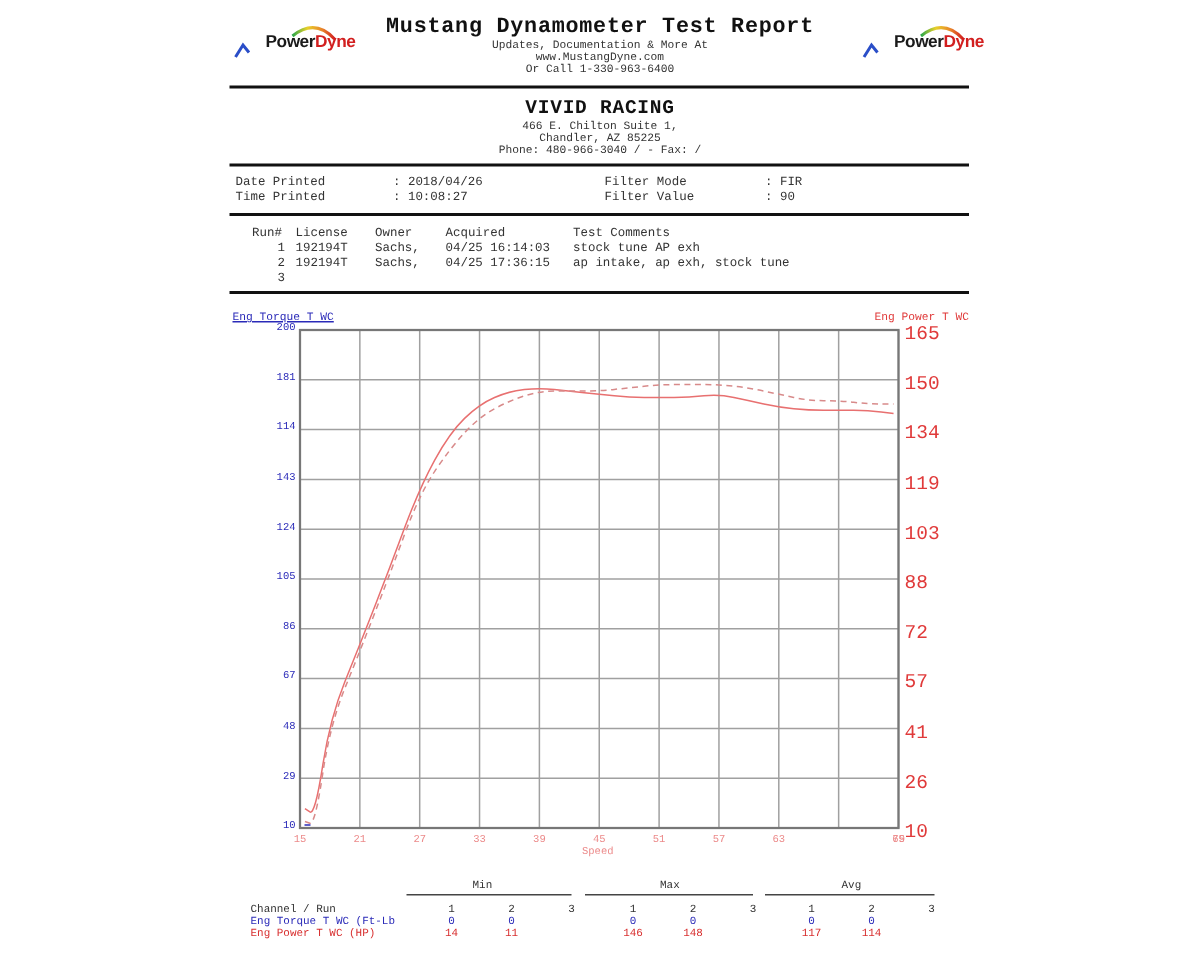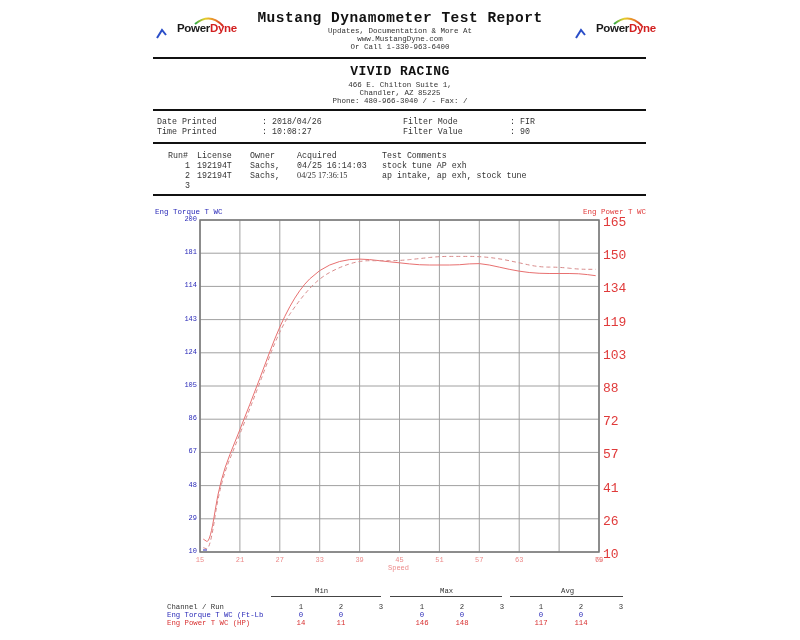--- a/index.html
+++ b/index.html
@@ -100,31 +100,31 @@
     <span class="abs info" style="left:185px; top:161px;">1</span>
     <span class="abs info" style="left:197px; top:161px;">192194T</span>
     <span class="abs info" style="left:250px; top:161px;">Sachs,</span>
     <span class="abs info" style="left:297px; top:161px;">04/25 16:14:03</span>
     <span class="abs info" style="left:382px; top:161px;">stock tune AP exh</span>
   </div>
   <div>
     <span class="abs info" style="left:185px; top:171px;">2</span>
     <span class="abs info" style="left:197px; top:171px;">192194T</span>
     <span class="abs info" style="left:250px; top:171px;">Sachs,</span>
-    <span class="abs info" style="left:297px; top:171px;font-family:Liberation Serif, serif;">04/25 17:36:15</span>
+    <span class="abs info" style="left:297px; top:171px;">04/25 17:36:15</span>
     <span class="abs info" style="left:382px; top:171px;">ap intake, ap exh, stock tune</span>
   </div>
   <div>
     <span class="abs info" style="left:185px; top:181px;">3</span>
   </div>
 </div>
 
 <div class="rule" style="top:194px; height:2px;"></div>
 
-<div class="abs axis-title-left" style="left:155px; top:208px;">Eng Torque T WC</div>
+<div class="abs axis-title-left" style="left:155px; top:208px;text-decoration:underline;">Eng Torque T WC</div>
 <div class="abs axis-title-right" style="left:583px; top:208px;">Eng Power T WC</div>
 
 <div id="yticks-left">
     <div class="abs tick-left" style="left: 167px; top: 215px;">200</div>
     <div class="abs tick-left" style="left: 167px; top: 248.2px;">181</div>
     <div class="abs tick-left" style="left: 167px; top: 281.4px;">114</div>
     <div class="abs tick-left" style="left: 167px; top: 314.6px;">143</div>
     <div class="abs tick-left" style="left: 167px; top: 347.8px;">124</div>
     <div class="abs tick-left" style="left: 167px; top: 381px;">105</div>
     <div class="abs tick-left" style="left: 167px; top: 414.2px;">86</div>

